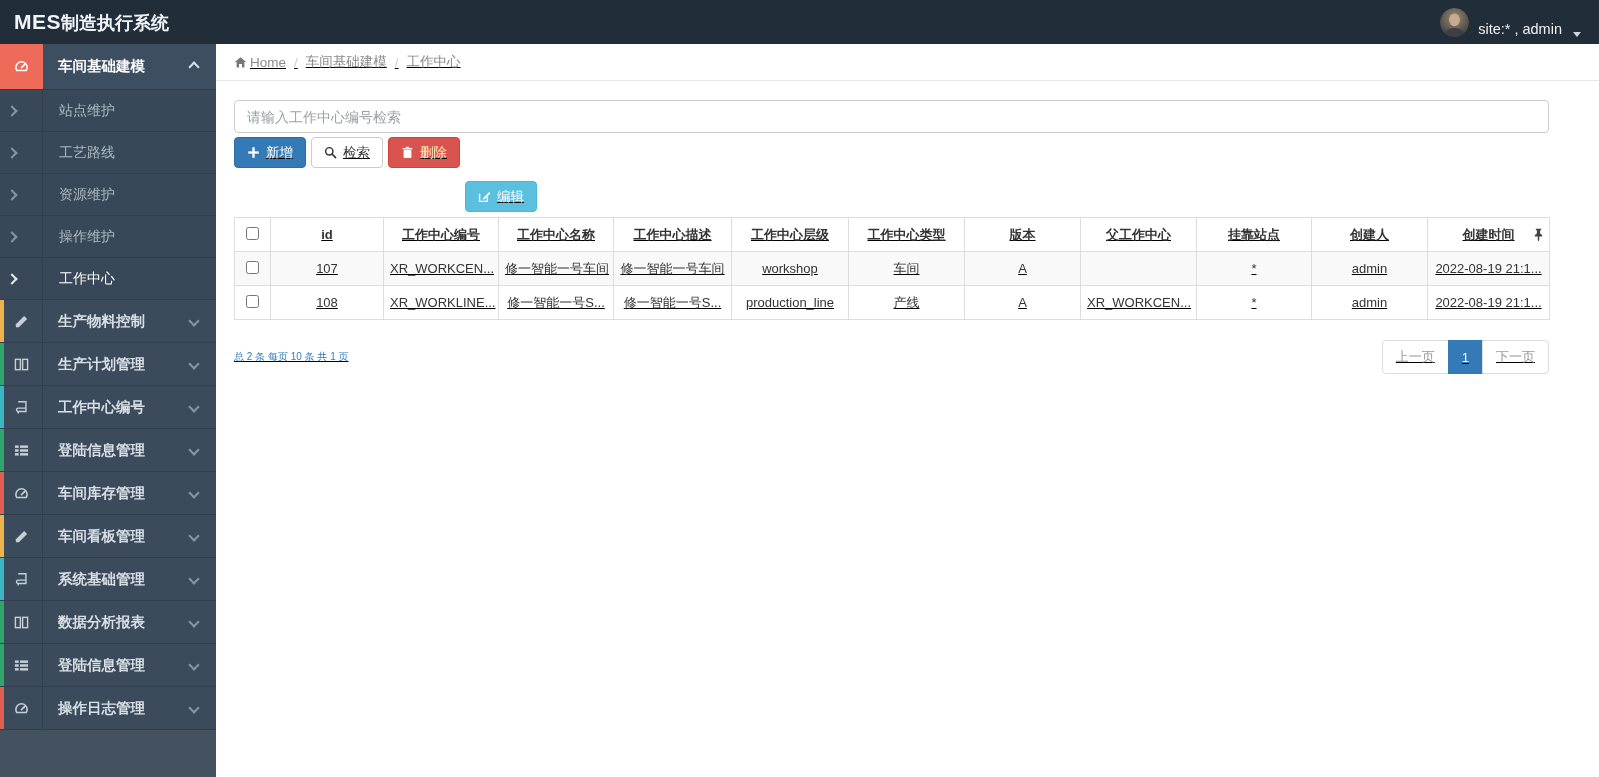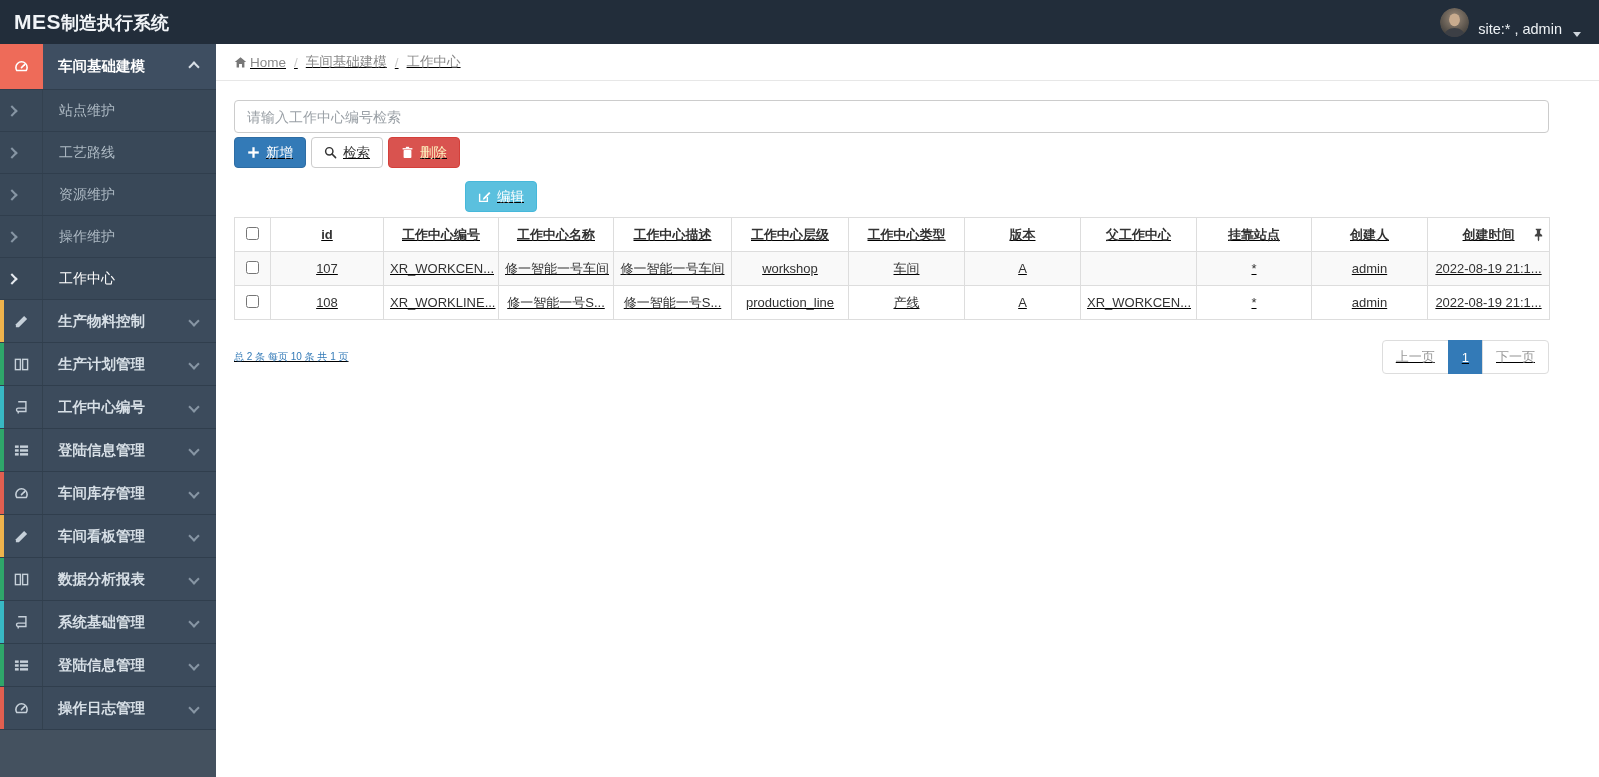--- a/index.html
+++ b/index.html
@@ -219,39 +219,39 @@
       <span class="stripe stripe-yellow"></span>
       <span class="nav-ico">
           <svg viewBox="0 0 16 16">
             <path d="M10.8 2l3.2 3.2L5.2 14H2v-3.2z" fill="currentColor"></path>
           </svg>
         </span>
       <span class="nav-label">车间看板管理</span>
       <i class="chev chev-down"></i>
     </div>
     <div class="nav-item">
+      <span class="stripe stripe-aqua"></span>
+      <span class="nav-ico">
+          <svg viewBox="0 0 16 16">
+            <path d="M4.5 1.8h8.2v10.5H4.5a1.8 1.8 0 0 1 0-3.6h8.2" fill="none" stroke="currentColor" stroke-width="1.5"></path>
+            <line x1="4.5" y1="12.3" x2="4.5" y2="14.4" stroke="currentColor" stroke-width="1.5"></line>
+          </svg>
+        </span>
+      <span class="nav-label">系统基础管理</span>
+      <i class="chev chev-down"></i>
+    </div>
+    <div class="nav-item">
       <span class="stripe stripe-green"></span>
       <span class="nav-ico">
           <svg viewBox="0 0 16 16">
             <rect x="1.5" y="2.5" width="5.3" height="11" fill="none" stroke="currentColor" stroke-width="1.5"></rect>
             <rect x="9.2" y="2.5" width="5.3" height="11" fill="none" stroke="currentColor" stroke-width="1.5"></rect>
           </svg>
         </span>
       <span class="nav-label">数据分析报表</span>
-      <i class="chev chev-down"></i>
-    </div>
-    <div class="nav-item">
-      <span class="stripe stripe-aqua"></span>
-      <span class="nav-ico">
-          <svg viewBox="0 0 16 16">
-            <path d="M4.5 1.8h8.2v10.5H4.5a1.8 1.8 0 0 1 0-3.6h8.2" fill="none" stroke="currentColor" stroke-width="1.5"></path>
-            <line x1="4.5" y1="12.3" x2="4.5" y2="14.4" stroke="currentColor" stroke-width="1.5"></line>
-          </svg>
-        </span>
-      <span class="nav-label">系统基础管理</span>
       <i class="chev chev-down"></i>
     </div>
     <div class="nav-item">
       <span class="stripe stripe-green"></span>
       <span class="nav-ico">
           <svg viewBox="0 0 16 16">
             <rect x="1" y="2.6" width="4" height="2.6" fill="currentColor"></rect>
             <rect x="6.4" y="2.6" width="8.6" height="2.6" fill="currentColor"></rect>
             <rect x="1" y="6.7" width="4" height="2.6" fill="currentColor"></rect>
             <rect x="6.4" y="6.7" width="8.6" height="2.6" fill="currentColor"></rect>

